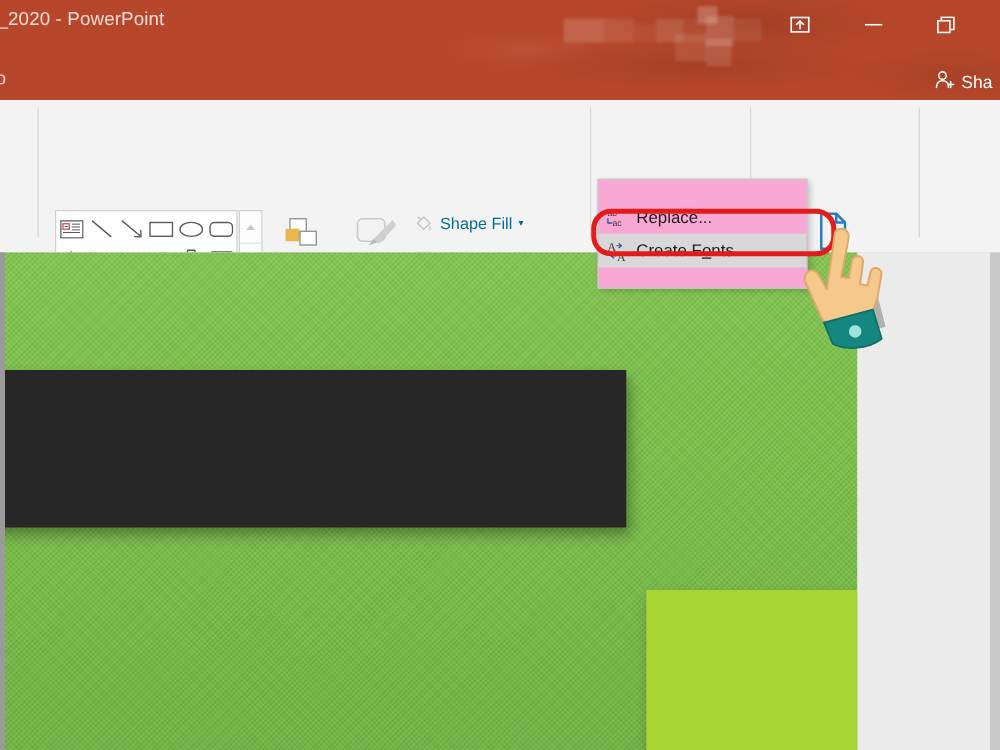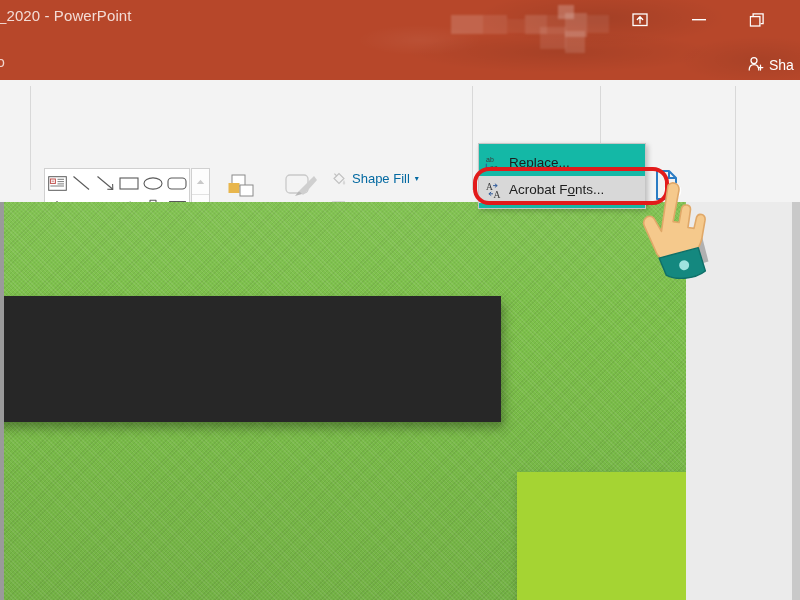--- a/index.html
+++ b/index.html
@@ -165,24 +165,24 @@
     position: absolute; left: 612px; top: 88px;
     width: 110px;
     display: flex; flex-direction: column; align-items: center;
     font-size: 12.5px; color: #262626; text-align: center; line-height: 15px;
   }
 
   
   .dropdown {
     position: absolute; left: 478px; top: 143px;
     width: 166px;
-    background: #14b8a6;
+    background: #f9a8d4;
     border: 1px solid #c6c6c6;
     box-shadow: 2px 2px 5px rgba(0,0,0,0.22);
-    padding: 5px 0;
+    padding: 16px 0;
     z-index: 40;
   }
   .menu-item {
     display: flex; align-items: center;
     height: 27px;
     font-size: 13.5px; color: #1d1d1d;
     white-space: nowrap;
   }
   .menu-item.highlighted { background: #d8d8d8; }
   .menu-item .micon {
@@ -575,21 +575,21 @@
 
     <div class="menu-item highlighted">
       <span class="micon">
         <svg width="20" height="18" viewBox="0 0 20 18">
           <text x="2" y="9" font-size="9.5" fill="#3a3a3a" font-family="Liberation Serif, serif">A</text>
           <text x="9.5" y="16.5" font-size="9.5" fill="#3a3a3a" font-family="Liberation Serif, serif">A</text>
           <path d="M9.5 4.6 H12.8 M11.2 3 L13.2 4.6 L11.2 6.2" fill="none" stroke="#2b579a" stroke-width="0.95" stroke-linecap="round" stroke-linejoin="round"></path>
           <path d="M8.6 12.8 H5.3 M6.9 11.2 L4.9 12.8 L6.9 14.4" fill="none" stroke="#2b579a" stroke-width="0.95" stroke-linecap="round" stroke-linejoin="round"></path>
         </svg>
       </span>
-      <span><span>Acrobat F</span><span style="text-decoration:underline;">o</span><span>nts...</span></span>
+      <span><span>Create F</span><span style="text-decoration:underline;">o</span><span>nts...</span></span>
     </div>
   </div>
 
   <div class="annot-box"></div>
 
   <div class="workspace">
     <div class="top-strip"></div>
     <div class="slide">
       <div class="slide-tex"></div>
       <div class="slide-shade"></div>

